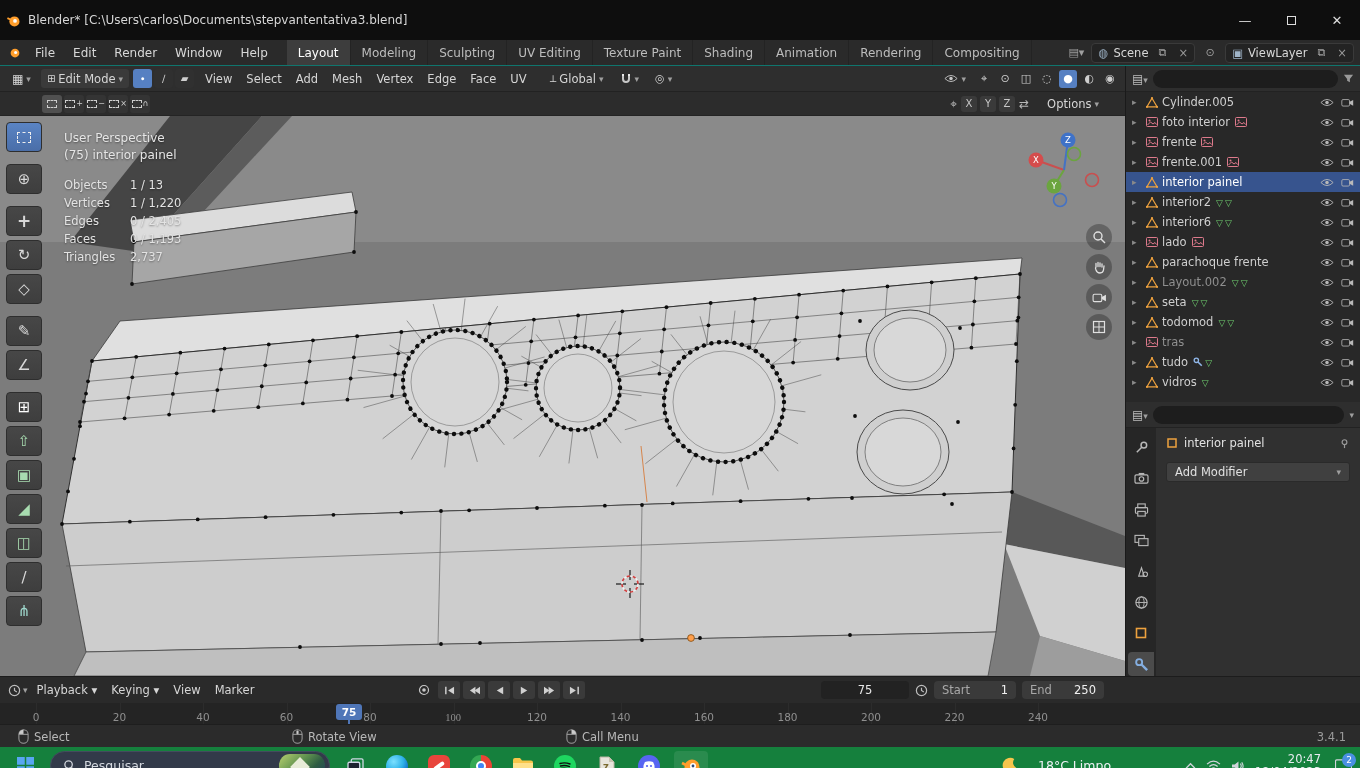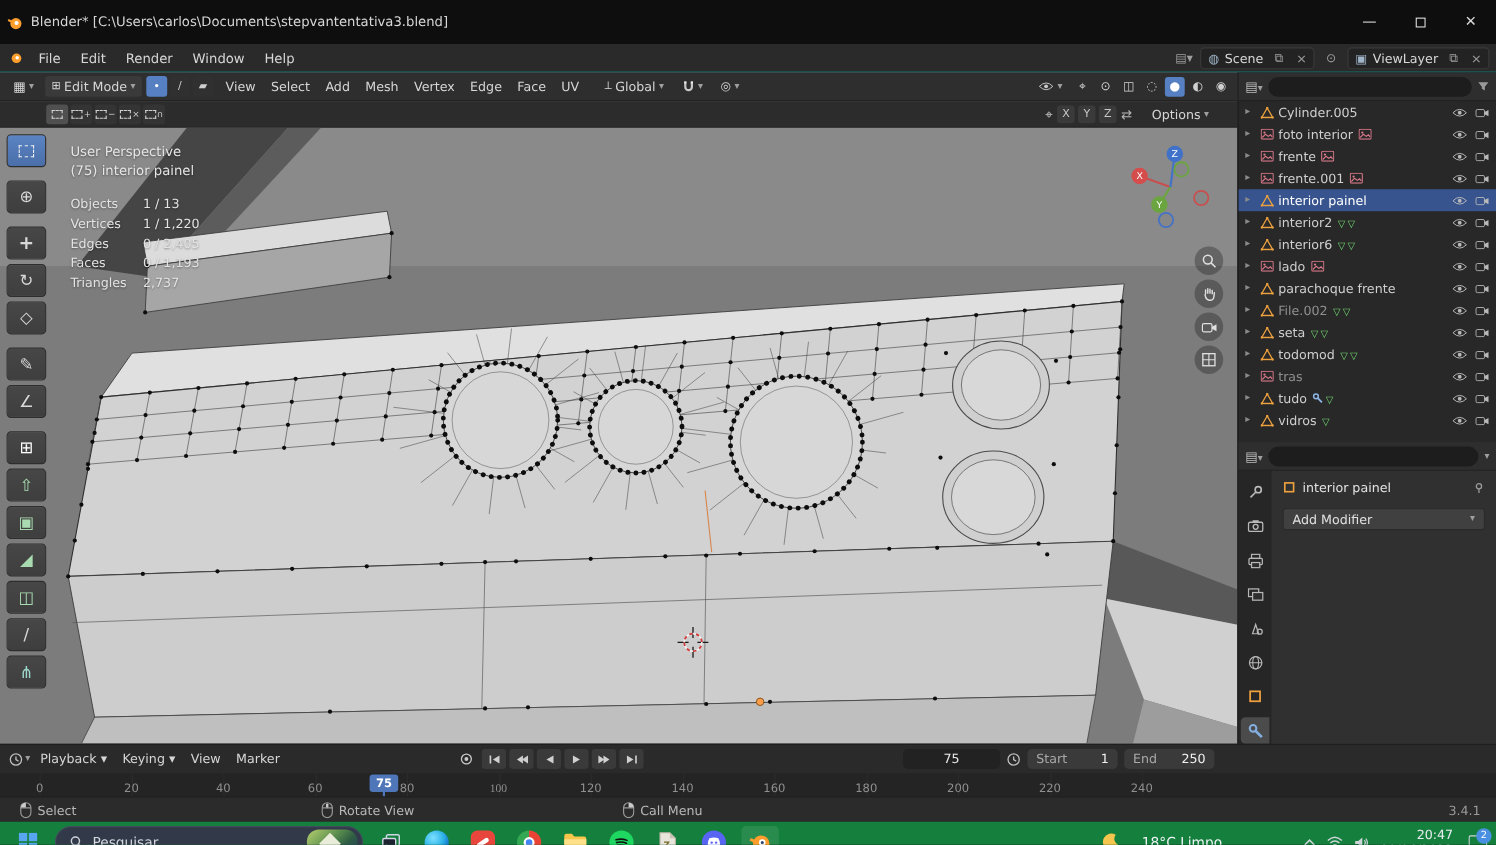--- a/index.html
+++ b/index.html
@@ -147,20 +147,31 @@
           <circle cx="8" cy="8" r="5" fill="#ff9e2c"></circle>
           <circle cx="8.7" cy="7.4" r="1.8" fill="#fff"></circle>
         </svg>
     </span>
     <div id="app-menus" style="display:flex">
         <div class="menu-item">File</div>
         <div class="menu-item">Edit</div>
         <div class="menu-item">Render</div>
         <div class="menu-item">Window</div>
         <div class="menu-item">Help</div>
+      </div>
+    <div id="workspace-tabs">
+        <div class="ws-tab active">Layout</div>
+        <div class="ws-tab">Modeling</div>
+        <div class="ws-tab">Sculpting</div>
+        <div class="ws-tab">UV Editing</div>
+        <div class="ws-tab">Texture Paint</div>
+        <div class="ws-tab">Shading</div>
+        <div class="ws-tab">Animation</div>
+        <div class="ws-tab">Rendering</div>
+        <div class="ws-tab">Compositing</div>
       </div>
     <div id="topbar-right">
       <span class="ghost-ic">▤▾</span>
       <div class="sel-box">
         <span style="color:#9fb4c8">◍</span>
         <span>Scene</span>
         <span class="ghost-ic">⧉</span>
         <span class="x">×</span>
       </div>
       <span class="ghost-ic">⊙</span>
@@ -932,21 +943,21 @@
           <div class="outl-row dim">
             <span class="disc">▸</span>
             <span class="oic">
               <svg width="12" height="11" viewBox="0 0 12 11">
                 <path d="M6 1.2 L11 9.8 H1 Z" fill="none" stroke="#eda13e" stroke-width="1.2"></path>
                 <circle cx="6" cy="1.2" r="1.1" fill="#eda13e"></circle>
                 <circle cx="11" cy="9.8" r="1.1" fill="#eda13e"></circle>
                 <circle cx="1" cy="9.8" r="1.1" fill="#eda13e"></circle>
               </svg>
             </span>
-            <span class="oname">File.002</span>
+            <span class="oname">Layout.002</span>
             <span class="obadges">
               <span><span style="color:#6fcf6f;font-size:9px">▽</span></span>
               <span><span style="color:#6fcf6f;font-size:9px">▽</span></span>
             </span>
             <span class="rt">
               <span>
                 <svg width="14" height="9" viewBox="0 0 16 10">
                   <path d="M1 5 Q8 -2 15 5 Q8 12 1 5 Z" fill="none" stroke="#b9b9b9"></path>
                   <circle cx="8" cy="5" r="2" fill="#b9b9b9"></circle>
                 </svg>

